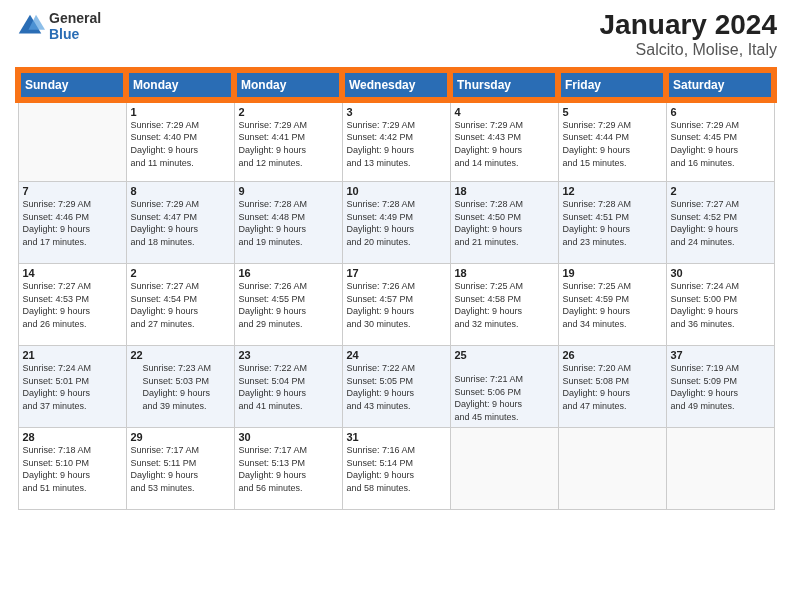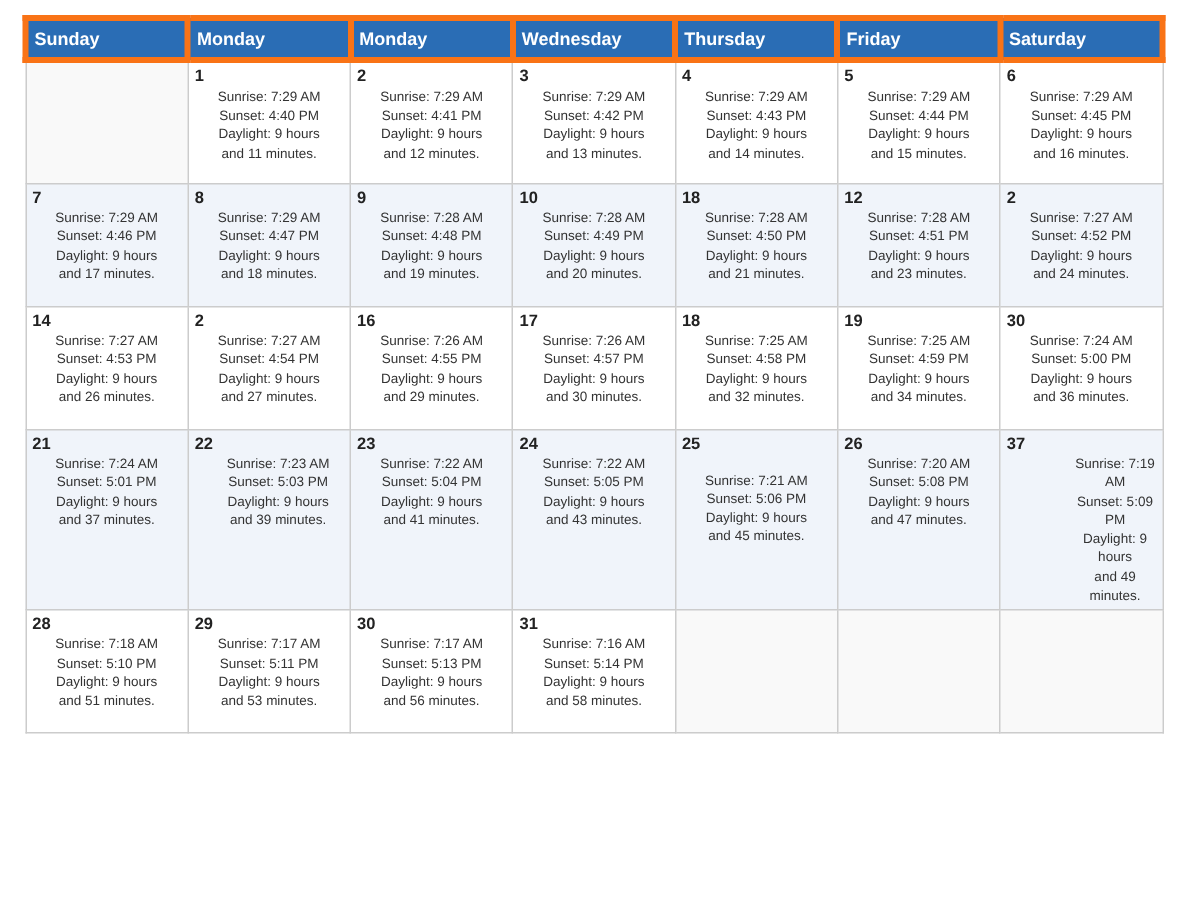--- a/index.html
+++ b/index.html
@@ -58,21 +58,21 @@
       border-collapse: collapse;
       table-layout: fixed;
     }
     .calendar th {
       background: #2a6db5;
       color: #fff;
       font-size: 12px;
       font-weight: bold;
       padding: 5px 4px;
       text-align: left;
-      border: 4px solid #f97316;
+      border: 6px solid #f97316;
     }
     .calendar td {
       border: 1px solid #ccc;
       vertical-align: top;
       padding: 3px 4px;
       font-size: 9.5px;
       color: #333;
       background: #fff;
       height: 82px;
     }
@@ -89,27 +89,42 @@
       font-size: 11px;
       font-weight: bold;
       color: #222;
       display: block;
       margin-bottom: 1px;
     }
     .day-info {
       font-size: 9px;
       color: #333;
       line-height: 1.4;
-      text-align: center;
     }
   </style>
 </head>
 <body>
 
 <div class="page">
+  <div class="header">
+    <div class="logo">
+      <svg class="logo-icon" viewBox="0 0 40 40">
+        <polygon points="20,5 35,30 5,30" fill="#2a6db5"></polygon>
+        <polygon points="28,5 40,25 18,25" fill="#5ba3e0" opacity="0.7"></polygon>
+      </svg>
+      <div class="logo-text">
+        <span class="logo-general">General</span>
+        <span class="logo-blue">Blue</span>
+      </div>
+    </div>
+    <div class="title-block">
+      <h1>January 2024</h1>
+      <h2>Salcito, Molise, Italy</h2>
+    </div>
+  </div>
 
   <table class="calendar">
     <thead>
       <tr>
         <th>Sunday</th>
         <th>Monday</th>
         <th>Monday</th>
         <th>Wednesday</th>
         <th>Thursday</th>
         <th>Friday</th>
@@ -302,21 +317,21 @@
           </td>
           <td>
             <span class="day-num">26</span>
             <div class="day-info" style="white-space: pre-line;">Sunrise: 7:20 AM
 Sunset: 5:08 PM
 Daylight: 9 hours
 and 47 minutes.</div>
           </td>
           <td>
             <span class="day-num">37</span>
-            <div class="day-info" style="white-space: pre-line; margin-left: 45px;">Sunrise: 7:19 AM
+            <div class="day-info" style="white-space: pre-line;">Sunrise: 7:19 AM
 Sunset: 5:09 PM
 Daylight: 9 hours
 and 49 minutes.</div>
           </td>
         </tr>
         <tr>
           <td>
             <span class="day-num">28</span>
             <div class="day-info" style="white-space: pre-line;">Sunrise: 7:18 AM
 Sunset: 5:10 PM

